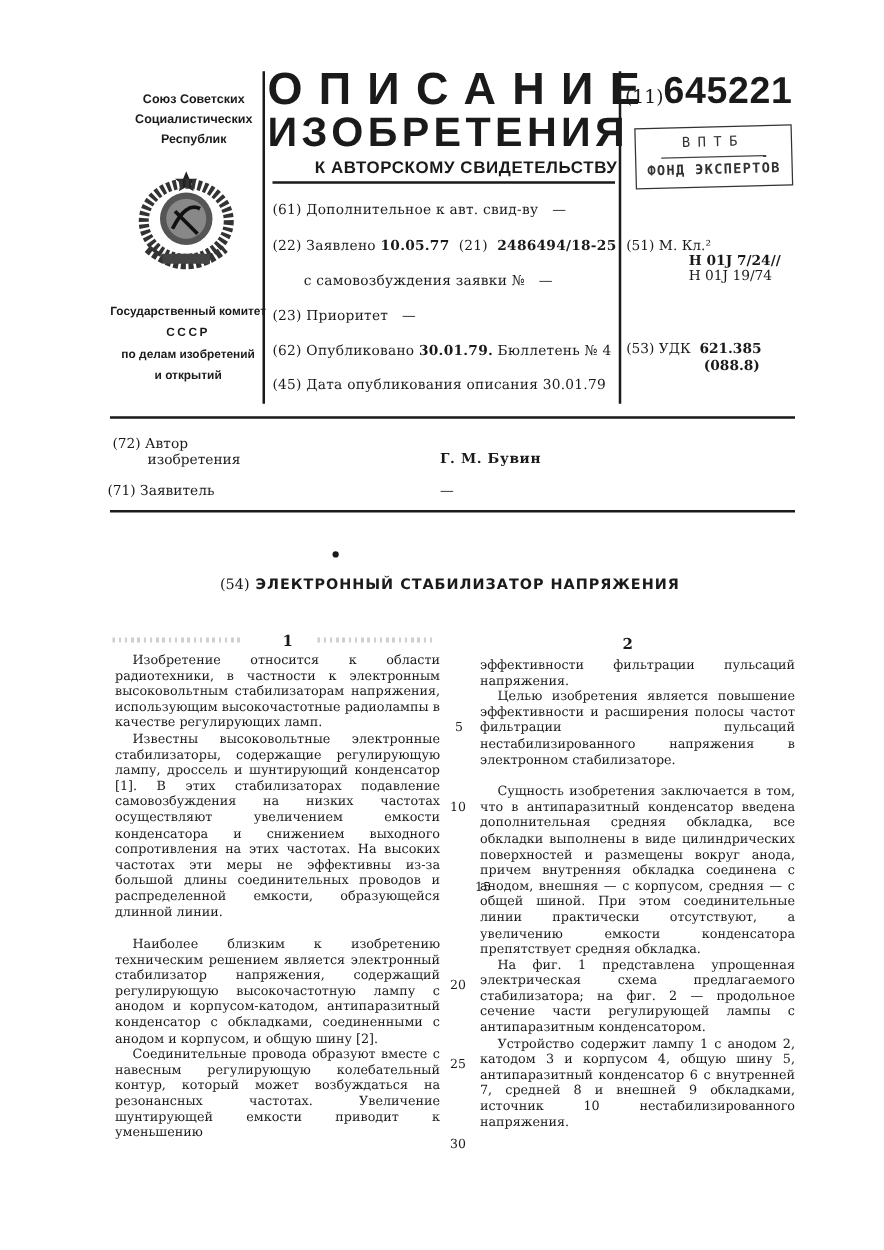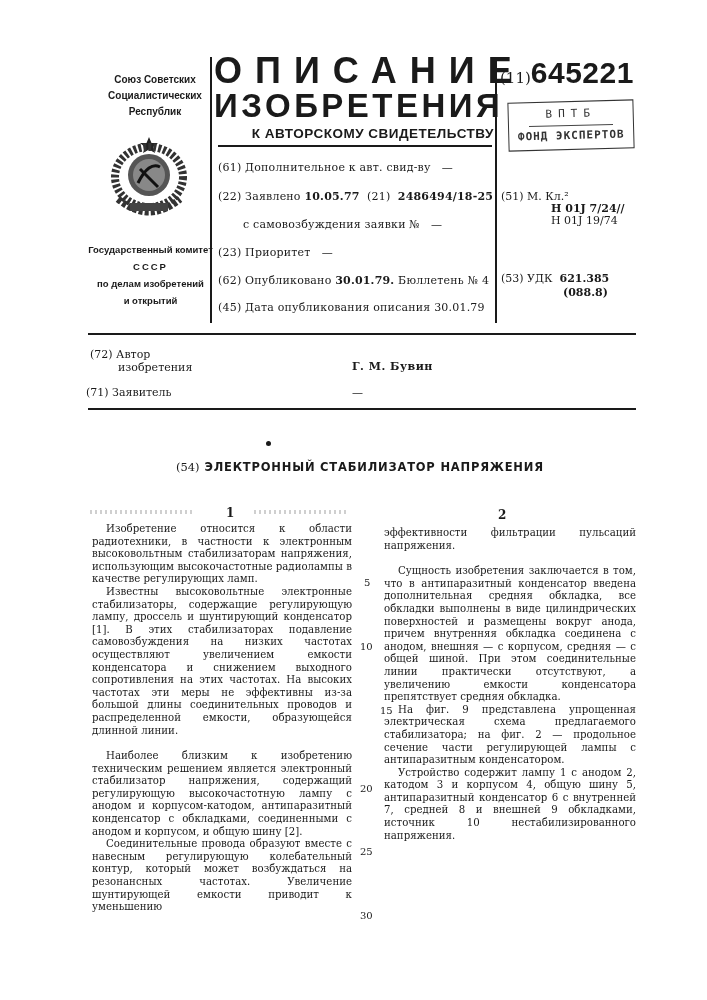--- a/index.html
+++ b/index.html
@@ -205,16 +205,17 @@
 
 <div class="abs linenum" style="left:364px;top:577px;">5</div>
 <div class="abs linenum" style="left:360px;top:641px;">10</div>
 <div class="abs linenum" style="left:360px;top:705px;margin-left:20px;">15</div>
 <div class="abs linenum" style="left:360px;top:783px;">20</div>
 <div class="abs linenum" style="left:360px;top:846px;">25</div>
 <div class="abs linenum" style="left:360px;top:910px;">30</div>
 
 <div class="abs col right">
   <p class="noind">эффективности фильтрации пульсаций напряжения.</p>
+  <p>Целью изобретения является повышение эффективности и расширения полосы частот фильтрации пульсаций нестабилизированного напряжения в электронном стабилизаторе.</p>
   <p class="gap">Сущность изобретения заключается в том, что в антипаразитный конденсатор введена дополнительная средняя обкладка, все обкладки выполнены в виде цилиндрических поверхностей и размещены вокруг анода, причем внутренняя обкладка соединена с анодом, внешняя — с корпусом, средняя — с общей шиной. При этом соединительные линии практически отсутствуют, а увеличению емкости конденсатора препятствует средняя обкладка.</p>
-  <p>На фиг. 9 представлена упрощенная электрическая схема предлагаемого стабилизатора; на фиг. 2 — продольное сечение части регулирующей лампы с антипаразитным конденсатором.</p>
+  <p>На фиг. 1 представлена упрощенная электрическая схема предлагаемого стабилизатора; на фиг. 2 — продольное сечение части регулирующей лампы с антипаразитным конденсатором.</p>
   <p>Устройство содержит лампу 1 с анодом 2, катодом 3 и корпусом 4, общую шину 5, антипаразитный конденсатор 6 с внутренней 7, средней 8 и внешней 9 обкладками, источник 10 нестабилизированного напряжения.</p>
 </div>
 
 </body></html>

